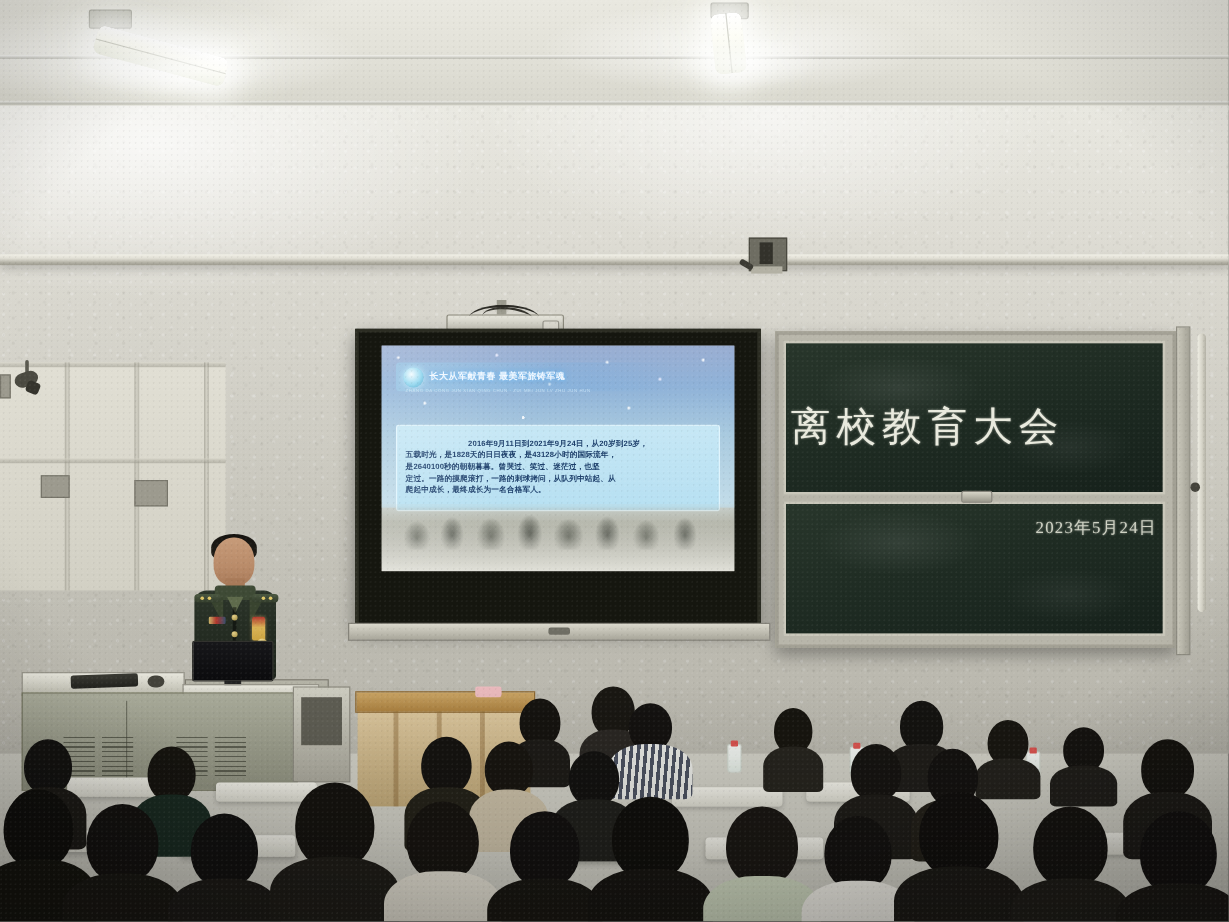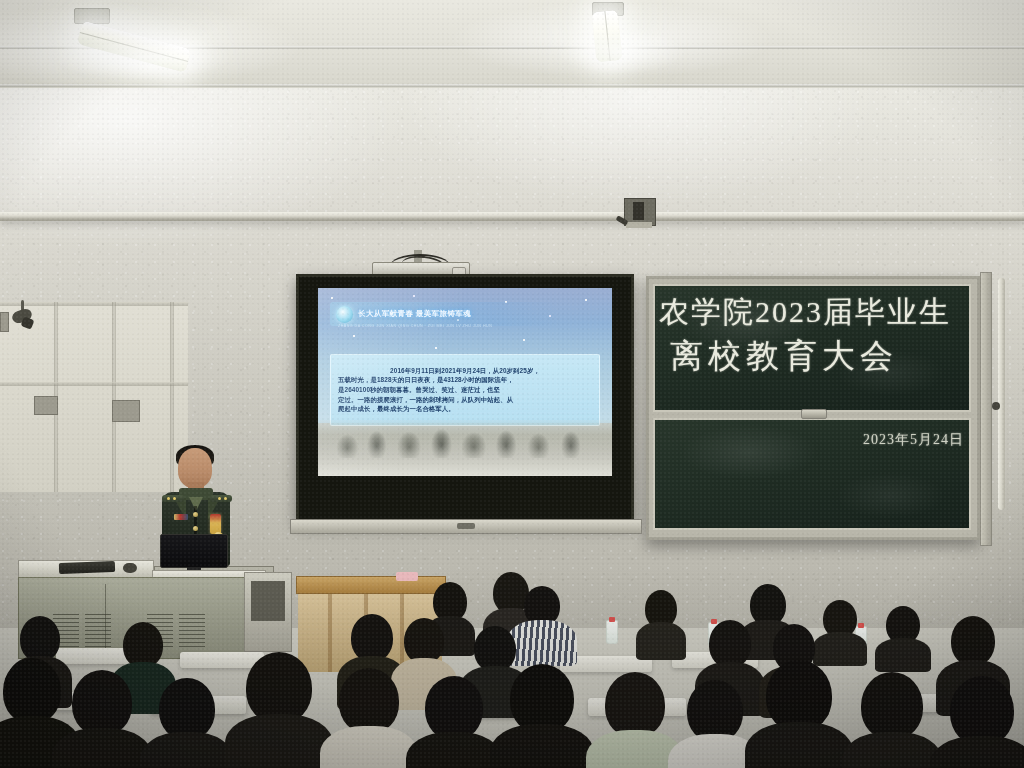--- a/index.html
+++ b/index.html
@@ -225,21 +225,21 @@
   }
   .chalk-clip{
     position:absolute;left:50%;margin-left:-12px;top:133px;width:24px;height:8px;
     background:linear-gradient(180deg,#d6d4c7,#9a988c);border:1px solid #85837a;border-radius:2px;z-index:4;
   }
   .chalk{
     position:absolute;color:#e9eade;font-family:"Liberation Serif",serif;
     text-shadow:0 0 2px rgba(233,234,222,.65);white-space:nowrap;z-index:3;
   }
   .chalk-l1{left:13px;top:16px;font-size:30px;letter-spacing:2px;}
-  .chalk-l2{left:24px;top:58px;font-size:33px;letter-spacing:5px;text-align:right;}
+  .chalk-l2{left:13px;top:58px;font-size:33px;letter-spacing:5px;text-align:right;}
   .chalk-date{right:16px;top:155px;font-size:14px;letter-spacing:1px;color:#cfd2c4;}
   .board-sidepost{
     position:absolute;right:-12px;top:-4px;width:10px;height:272px;
     background:linear-gradient(90deg,#cbc9bc,#a4a296);border:1px solid #8d8b80;
   }
   .board-pipe{
     position:absolute;left:998px;top:278px;width:7px;height:232px;border-radius:4px;
     background:linear-gradient(90deg,#efeee4,#d4d2c6 55%,#b2b0a4);
   }
   .board-pipe-clip{position:absolute;left:992px;top:402px;width:8px;height:8px;border-radius:50%;background:#45443c;}
@@ -457,21 +457,20 @@
     <div class="cable2"></div>
     <div class="pbody"></div>
     <div class="lensp"></div>
     <div class="foot" style="left:10px;"></div>
     <div class="foot" style="left:84px;"></div>
   </div>
 
   <div class="board-wrap">
     <div class="board-outer"></div>
     <div class="board-panel top"></div>
-    <div class="chalk chalk-l1">农学院2023届毕业生</div>
     <div class="chalk chalk-l2">离校教育大会</div>
     <div class="chalk-clip"></div>
     <div class="board-panel bot"></div>
     <div class="chalk chalk-date">2023年5月24日</div>
     <div class="board-sidepost"></div>
   </div>
   <div class="board-pipe"></div>
   <div class="board-pipe-clip"></div>
 
   <div class="screen-wrap">

